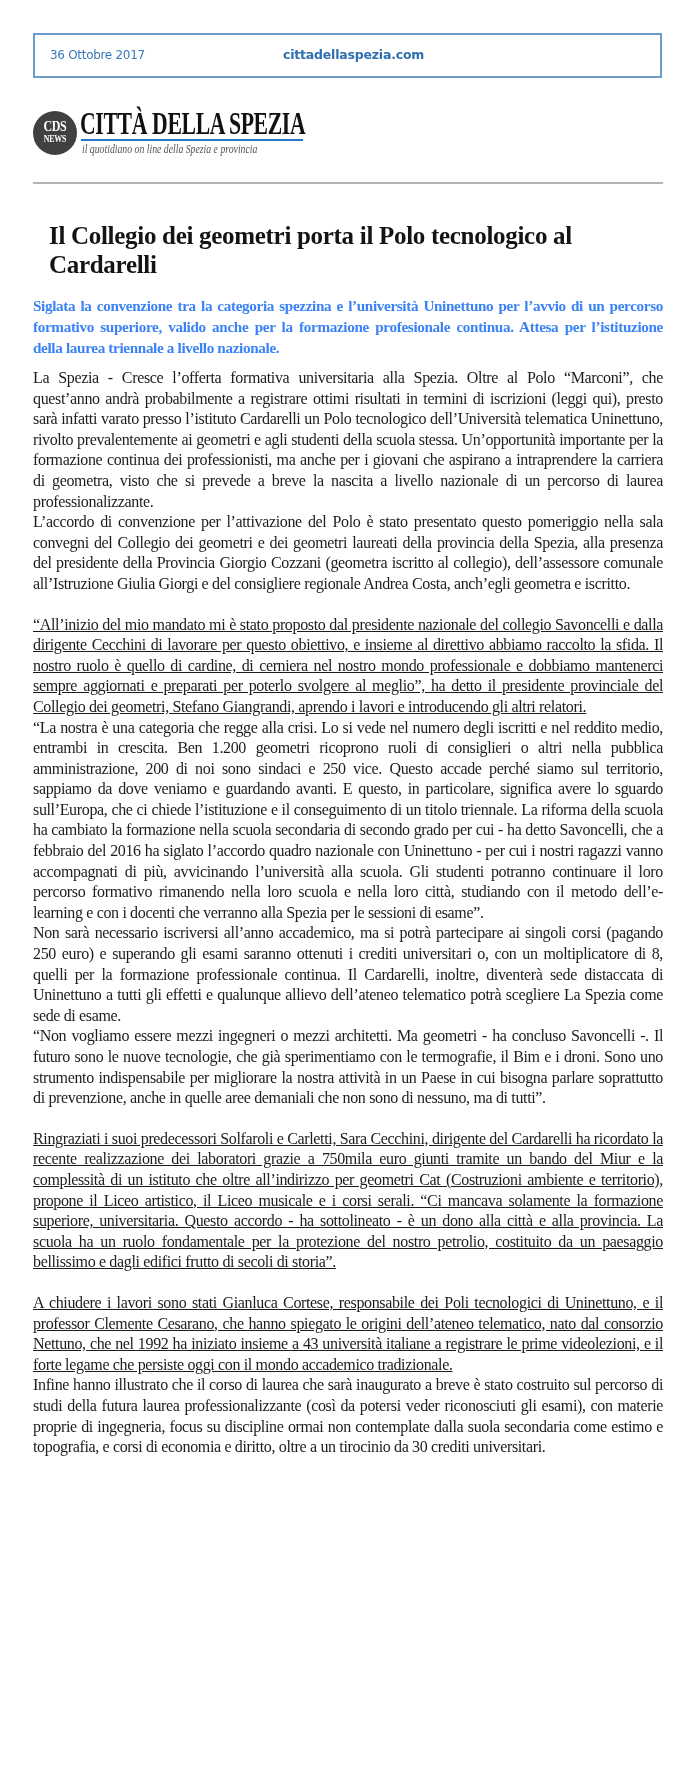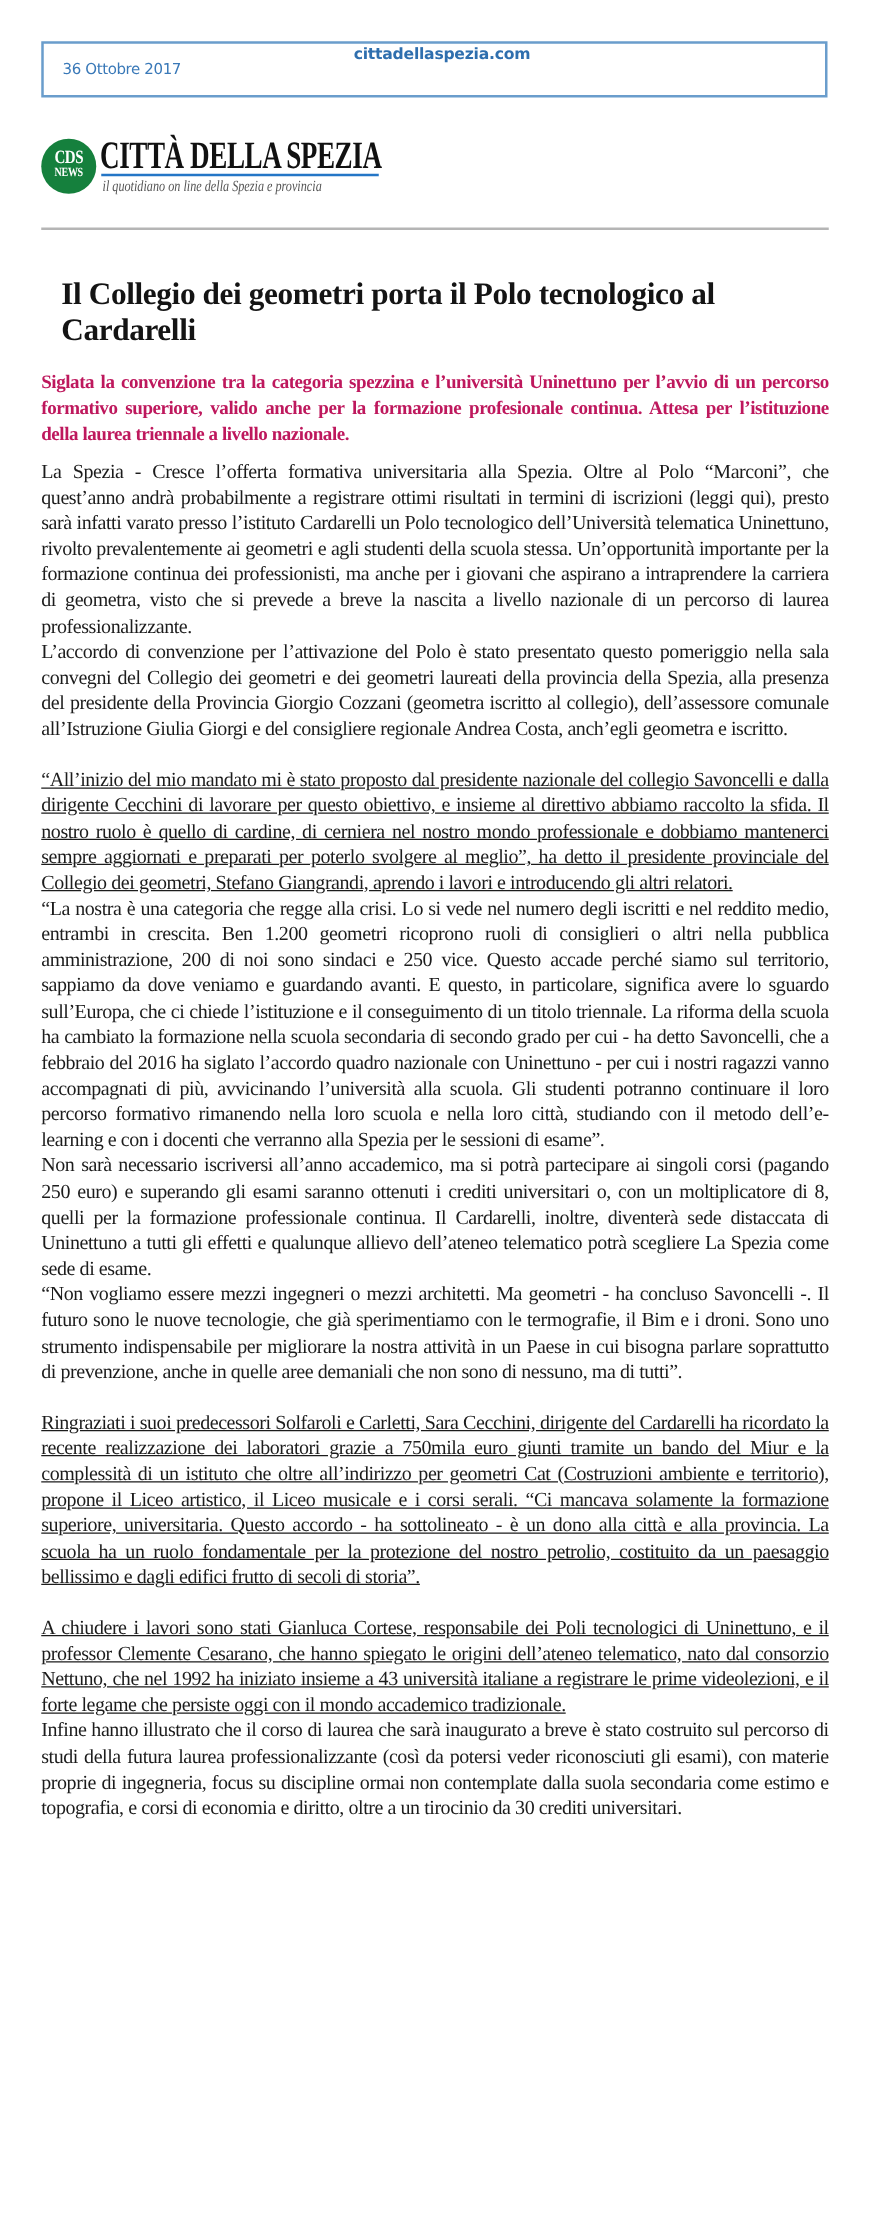--- a/index.html
+++ b/index.html
@@ -29,42 +29,42 @@
       left: 15px;
       top: 13px;
       font-family: "DejaVu Sans", sans-serif;
       font-size: 12px;
       color: #3a79b8;
       letter-spacing: -0.3px;
     }
     .header-site {
       position: absolute;
       left: 248px;
-      top: 0;
+      top: 12px;
       font-family: "DejaVu Sans", sans-serif;
       font-size: 12.5px;
       font-weight: bold;
       color: #2f6fae;
       letter-spacing: -0.2px;
     }
     .logo {
       position: absolute;
       left: 33px;
       top: 108px;
       width: 270px;
       height: 50px;
     }
     .logo-circle {
       position: absolute;
       left: 0;
       top: 3px;
       width: 44px;
       height: 44px;
       border-radius: 50%;
-      background: #15803d;
+      background: #404040;
       color: #ffffff;
       text-align: center;
       font-family: "Liberation Serif", serif;
       font-weight: bold;
       line-height: 1;
     }
     .logo-circle .cds {
       display: block;
       font-size: 15px;
       margin-top: 8px;
@@ -134,21 +134,21 @@
       line-height: 29px;
       color: #141414;
       letter-spacing: -0.3px;
     }
     .subhead {
       margin: 10px 0 0 0;
       font-family: "Liberation Serif", serif;
       font-weight: bold;
       font-size: 15.2px;
       line-height: 21px;
-      color: #be185d;
+      color: #3b82f6;
       text-align: justify;
       letter-spacing: -0.35px;
     }
     .body {
       margin-top: 10px;
     }
     .body p {
       margin: 0;
       font-family: "Liberation Serif", serif;
       font-size: 16px;

